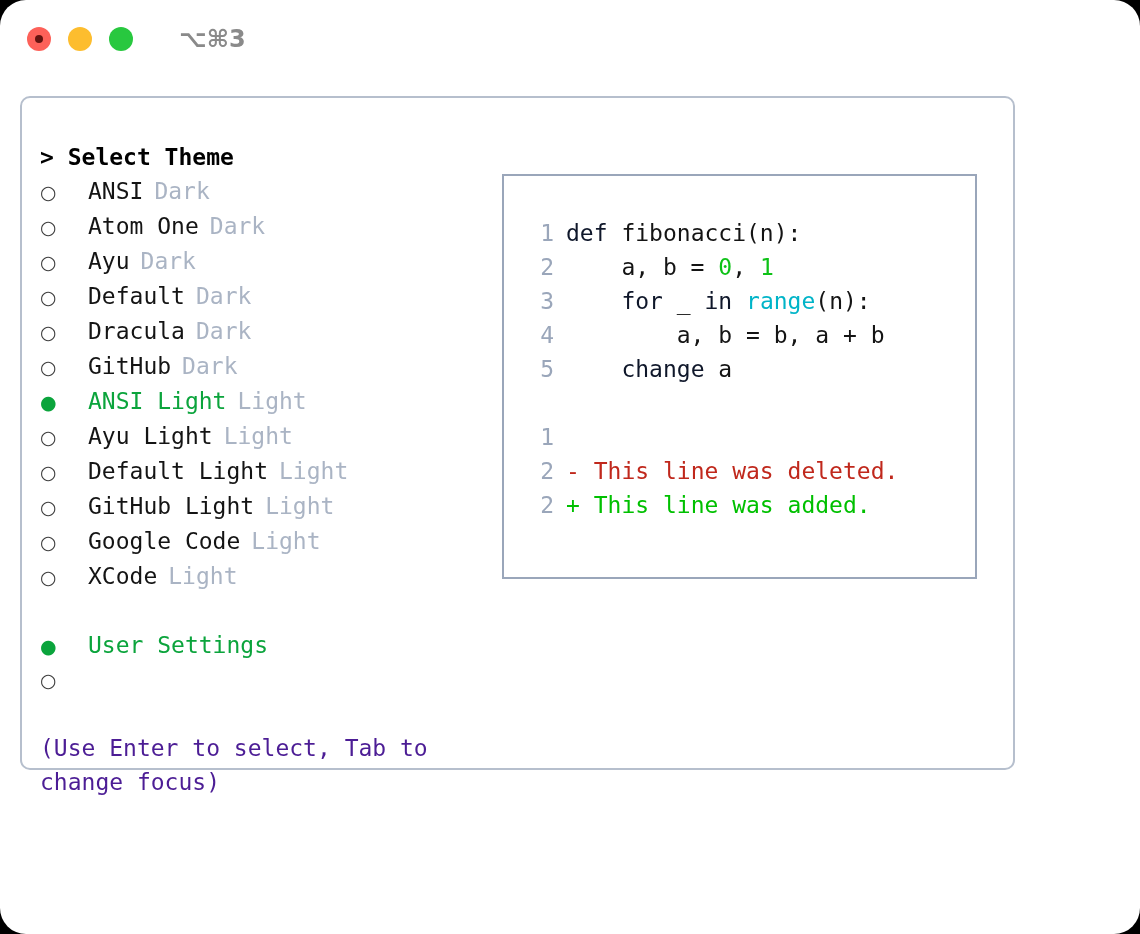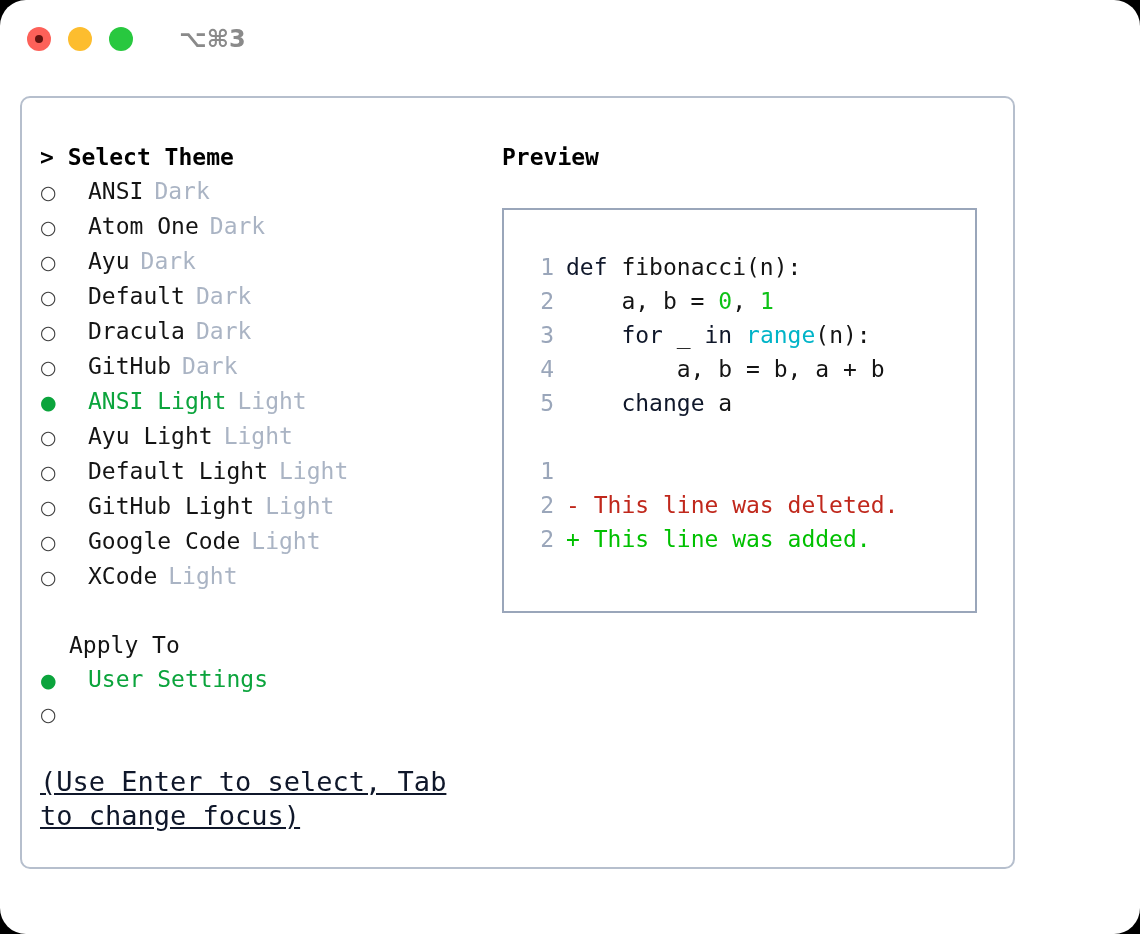--- a/index.html
+++ b/index.html
@@ -63,21 +63,21 @@
     letter-spacing: 0px;
     font-family: "DejaVu Sans", "Liberation Sans", sans-serif;
   }
 
   
   .panel {
     position: absolute;
     left: 20px;
     top: 96px;
     width: 995px;
-    height: 773px;
+    height: 674px;
     border: 2px solid #b6bfcd;
     border-radius: 10px;
     box-sizing: border-box;
     background: #ffffff;
   }
 
   .columns {
     display: flex;
     padding: 42px 0 0 0;
   }
@@ -115,26 +115,25 @@
   .subsection {
     font-size: 23px;
     color: #141414;
     line-height: 34px;
     padding-left: 29px;
     white-space: pre;
   }
   .spacer-block { height: 34px; }
 
   .hint {
-    font-size: 27px;
-    color: #0f172a;
+    font-size: 23px;
+    color: #4c1d95;
     line-height: 34px;
     width: 410px;
     word-spacing: 0px;
-    text-decoration: underline;
   }
 
   
   .preview-title {
     font-size: 23px;
     font-weight: bold;
     color: #000000;
     line-height: 34px;
     white-space: pre;
   }
@@ -204,34 +203,32 @@
             <div class="opt selected"><span class="marker">●</span><span class="name">ANSI Light</span><span class="variant">Light</span></div>
             <div class="opt"><span class="marker">○</span><span class="name">Ayu Light</span><span class="variant">Light</span></div>
             <div class="opt"><span class="marker">○</span><span class="name">Default Light</span><span class="variant">Light</span></div>
             <div class="opt"><span class="marker">○</span><span class="name">GitHub Light</span><span class="variant">Light</span></div>
             <div class="opt"><span class="marker">○</span><span class="name">Google Code</span><span class="variant">Light</span></div>
             <div class="opt"><span class="marker">○</span><span class="name">XCode</span><span class="variant">Light</span></div>
           </div>
 
         <div class="spacer-block"></div>
 
-        <div class="subsection">Apply To</div>
 
         <div class="opt-list" id="apply-list">
             <div class="opt selected"><span class="marker">●</span><span class="name">User Settings</span></div>
             <div class="opt"><span class="marker">○</span></div>
           </div>
 
         <div class="spacer-block"></div>
 
         <div class="hint">(Use Enter to select, Tab to change focus)</div>
       </div>
 
       <div class="col-right">
-        <div class="preview-title">Preview</div>
 
         <div class="preview-box">
           <div id="code-block">
               <div class="code-line"><span class="ln">1</span><span class="src"><span class="tok-kw">def</span><span class="tok-id"> fibonacci(n):</span></span></div>
               <div class="code-line"><span class="ln">2</span><span class="src"><span class="tok-id">    a, b = </span><span class="tok-num">0</span><span class="tok-id">, </span><span class="tok-num">1</span></span></div>
               <div class="code-line"><span class="ln">3</span><span class="src"><span class="tok-id">    </span><span class="tok-kw">for</span><span class="tok-id"> _ </span><span class="tok-kw">in</span><span class="tok-id"> </span><span class="tok-fn">range</span><span class="tok-id">(n):</span></span></div>
               <div class="code-line"><span class="ln">4</span><span class="src"><span class="tok-id">        a, b = b, a + b</span></span></div>
               <div class="code-line"><span class="ln">5</span><span class="src"><span class="tok-id">    </span><span class="tok-kw">change</span><span class="tok-id"> a</span></span></div>
             </div>
           <div class="blank-line"></div>

